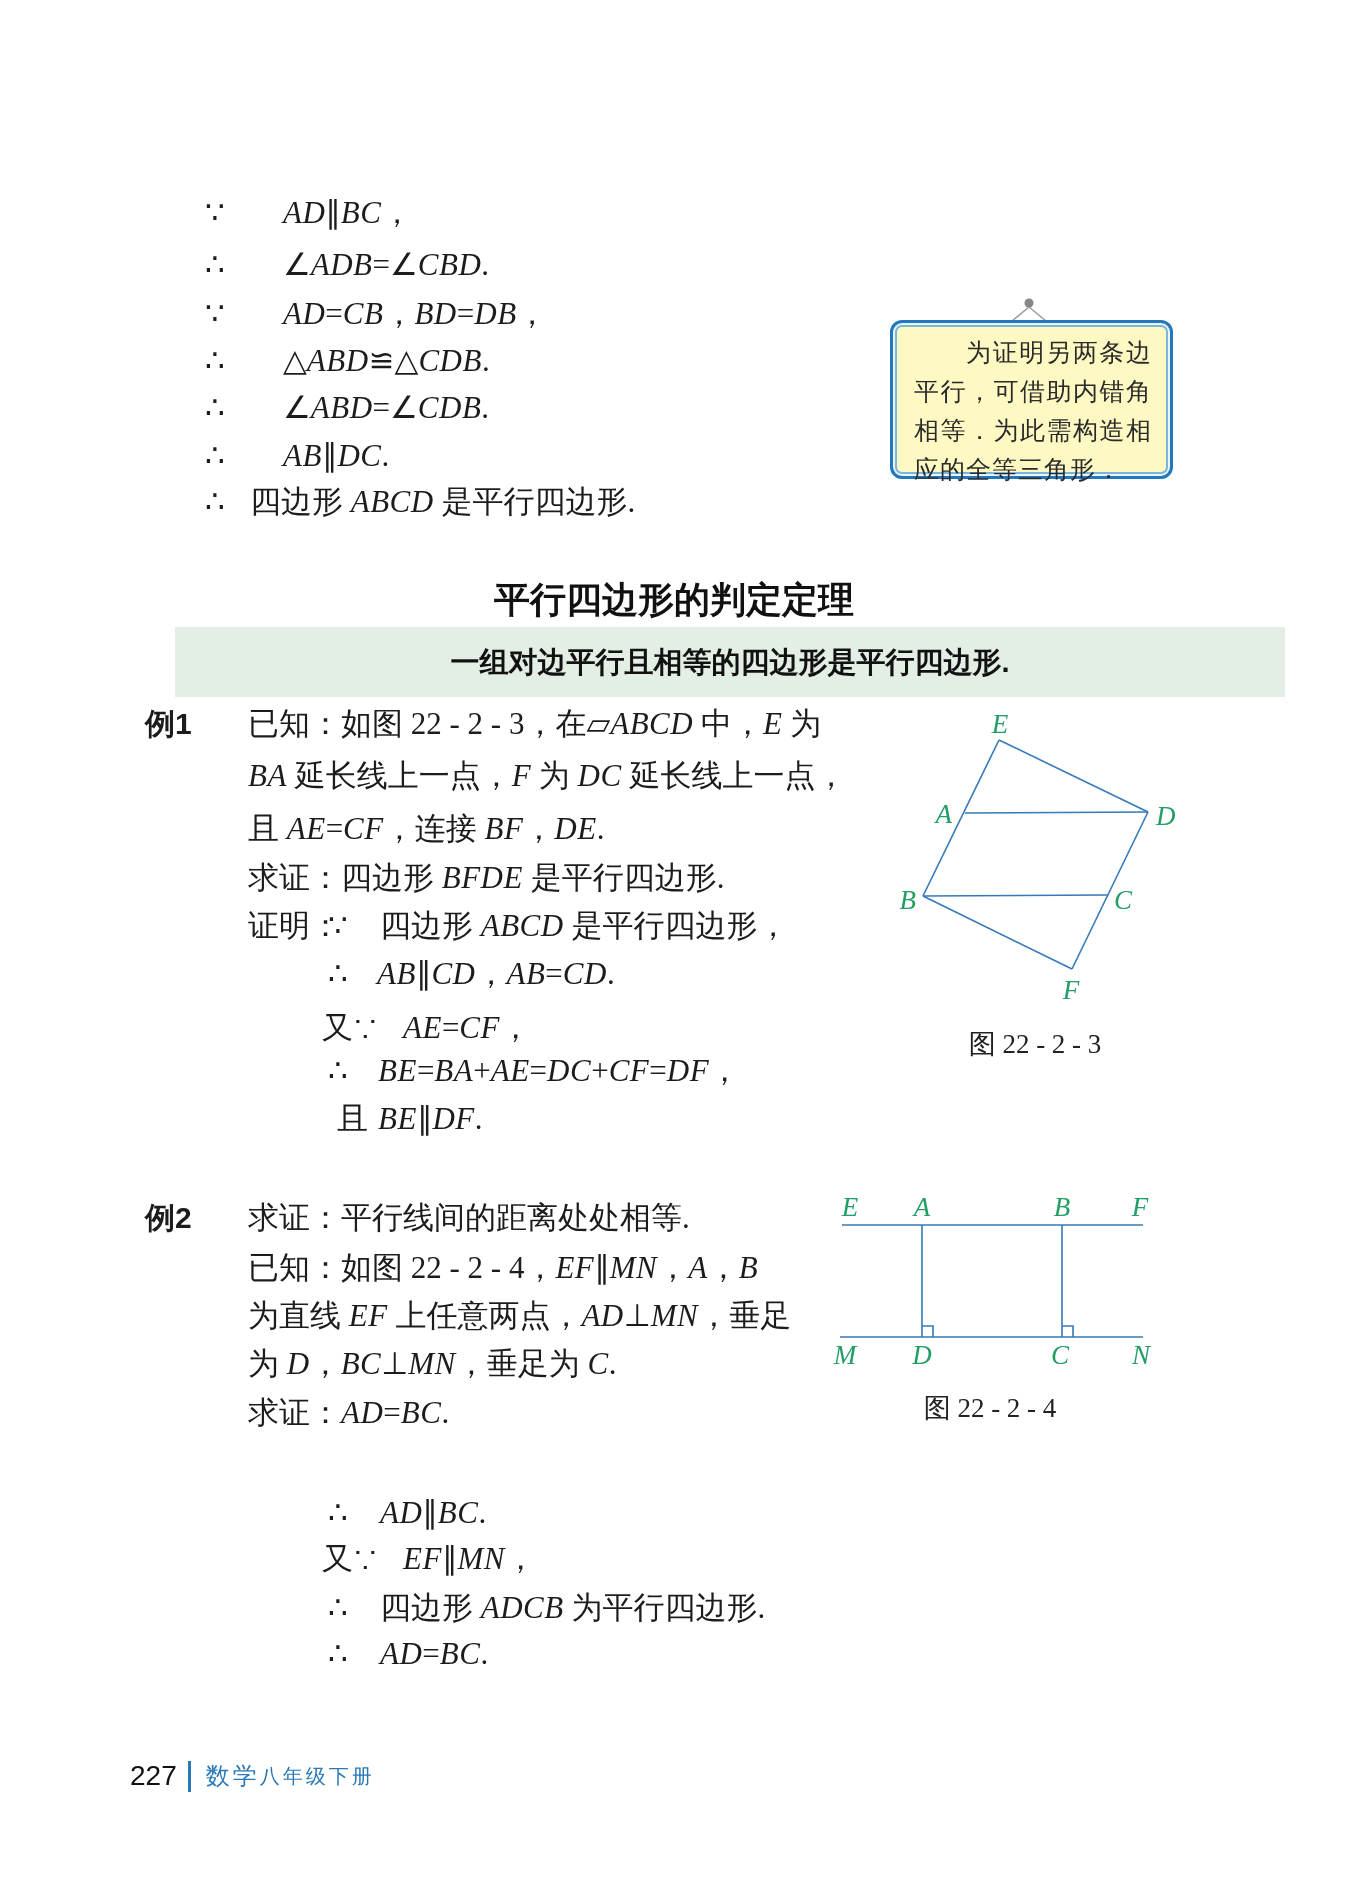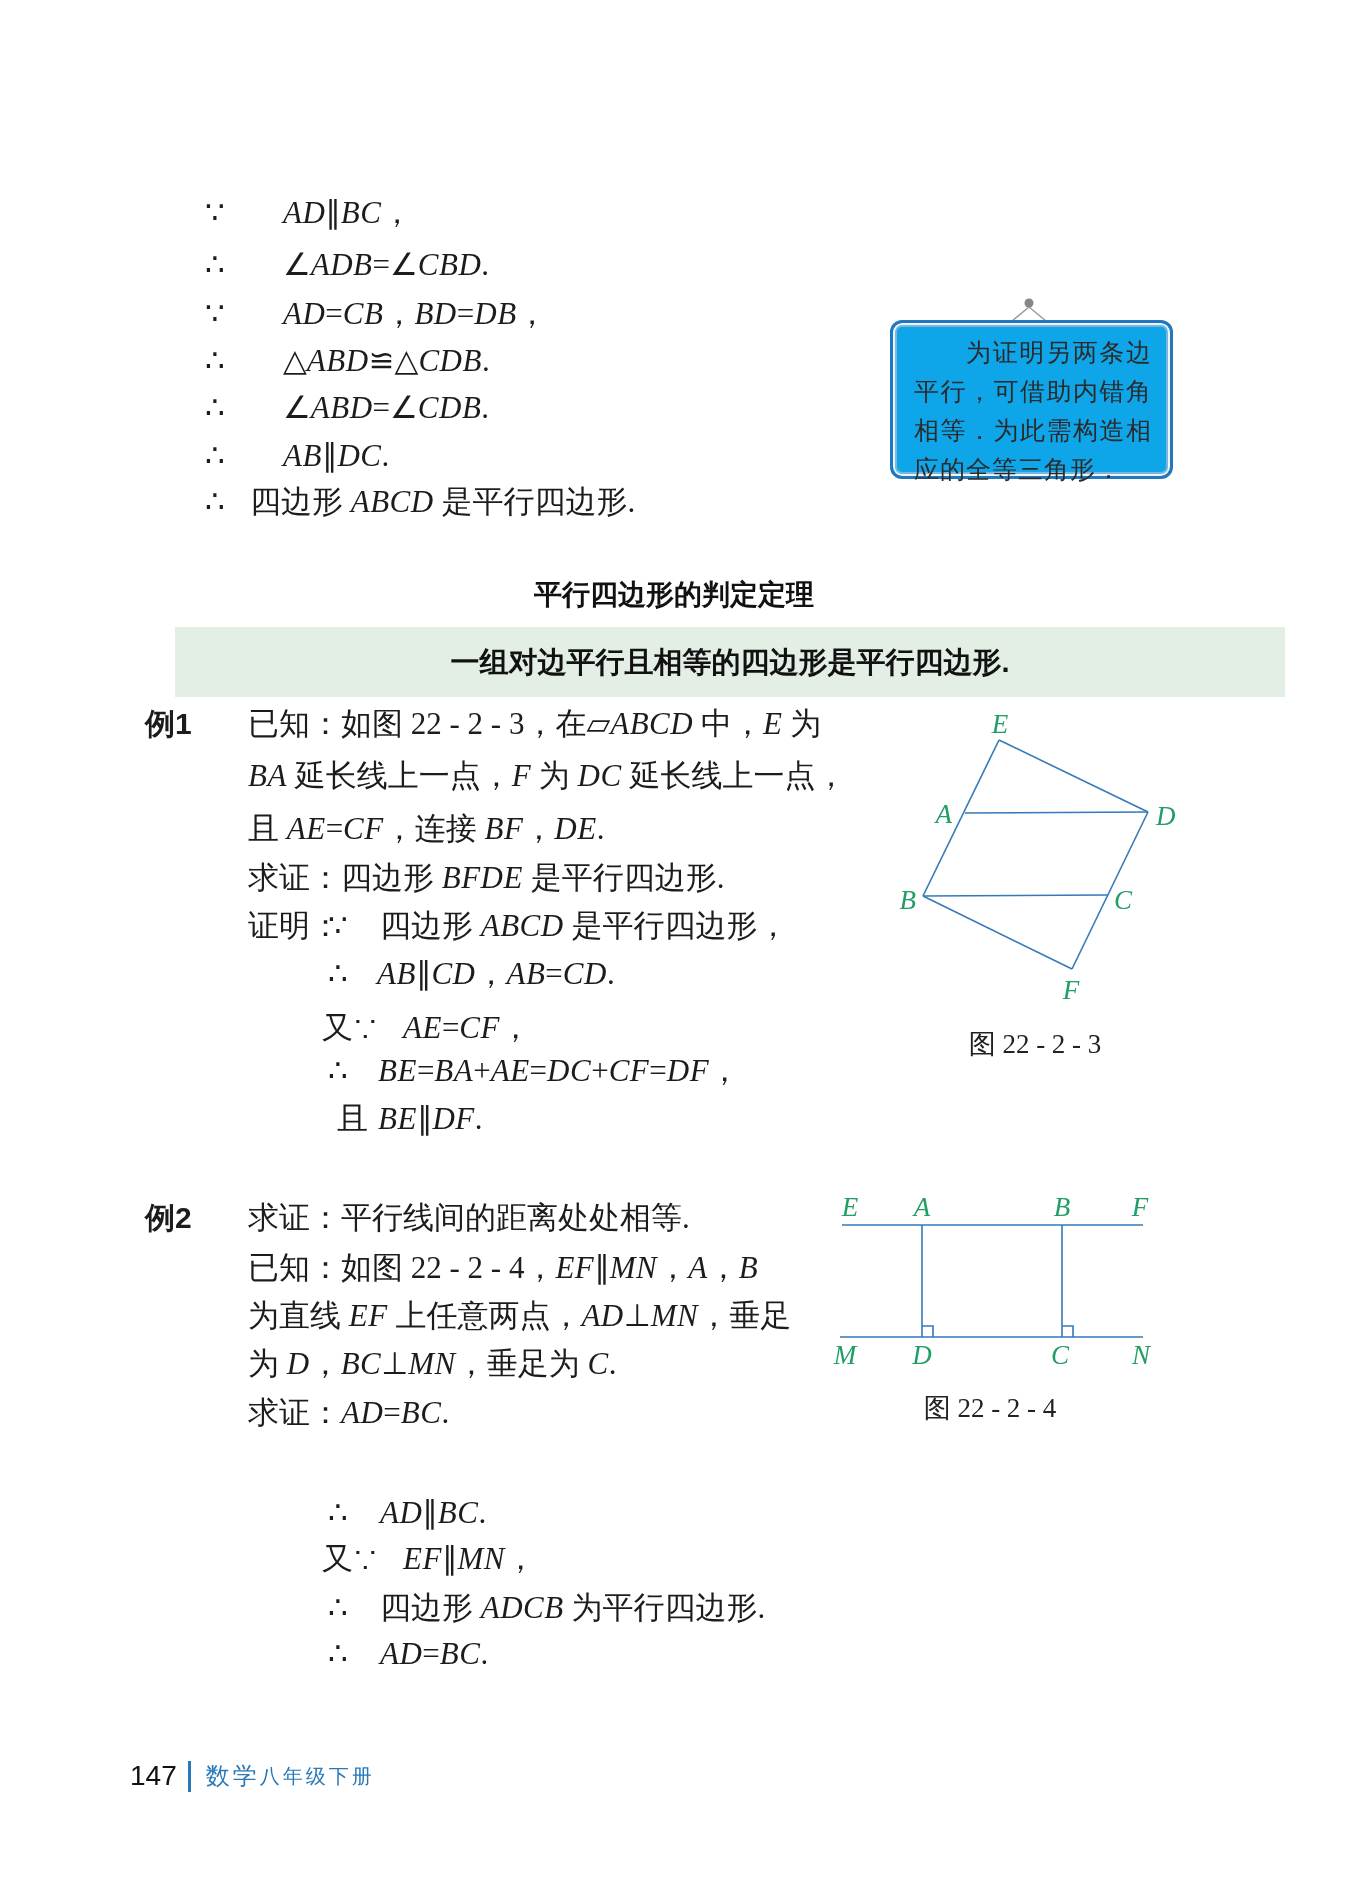--- a/index.html
+++ b/index.html
@@ -6,27 +6,27 @@
   .page{position:relative;width:1353px;height:1884px;background:#ffffff;
         font-family:"Liberation Serif",serif;color:#1c1c1c;overflow:hidden;}
   
   .tline{position:absolute;height:49px;line-height:49px;font-size:31px;white-space:nowrap;}
   .tline .mark{display:inline-block;}
   .tline .pre{display:inline-block;}
   .math i{font-style:italic;font-family:"Liberation Serif",serif;letter-spacing:.5px;}
   .exlabel{display:inline-block;font-family:"Liberation Sans",sans-serif;font-weight:bold;font-size:30px;}
   
   .heading{position:absolute;left:175px;top:576px;width:998px;text-align:center;
-           font-family:"Liberation Sans",sans-serif;font-weight:bold;font-size:28px;color:#111;}
+           font-family:"Liberation Sans",sans-serif;font-weight:bold;font-size:36px;color:#111;}
   .banner{position:absolute;left:175px;top:627px;width:1110px;height:70px;background:#e3efe5;
           text-align:center;line-height:70px;font-family:"Liberation Sans",sans-serif;
           font-weight:bold;font-size:29px;color:#111;}
   
   .notebox{position:absolute;left:890px;top:320px;width:283px;height:159px;box-sizing:border-box;
-           background:#0ea5e9;border:3px solid #2178bd;border-radius:12px;
+           background:#fef9c3;border:3px solid #2178bd;border-radius:12px;
            box-shadow:inset 0 0 0 2px #eaf6fc, inset 0 0 0 4px #79b5dd;
            padding:10px 18px 0 21px;}
   .notebox .nline{font-size:25px;line-height:39px;color:#2a2a2a;letter-spacing:1px;
                   text-align:justify;text-align-last:justify;}
   .notebox .nline.first{text-indent:52px;}
   .notebox .nline.last{text-align-last:left;}
   .pinsvg{position:absolute;left:990px;top:288px;}
   
   .figsvg{position:absolute;}
   .figcaption{position:absolute;width:220px;text-align:center;font-size:27px;color:#222;
@@ -123,19 +123,19 @@
       <text x="1140" y="1216">F</text>
       <text x="845" y="1364">M</text>
       <text x="922" y="1364">D</text>
       <text x="1060" y="1364">C</text>
       <text x="1141" y="1364">N</text>
     </g>
   </svg>
   <div class="figcaption" style="left:880px;top:1390px">图 22 - 2 - 4</div>
 
   <div class="footer">
-    <span class="pagenum">147</span>
+    <span class="pagenum">227</span>
     <span class="fbar"></span>
     <span class="fsub">数学</span>
     <span class="fvol">八年级下册</span>
   </div>
 
 </div>
 
 </body></html>

